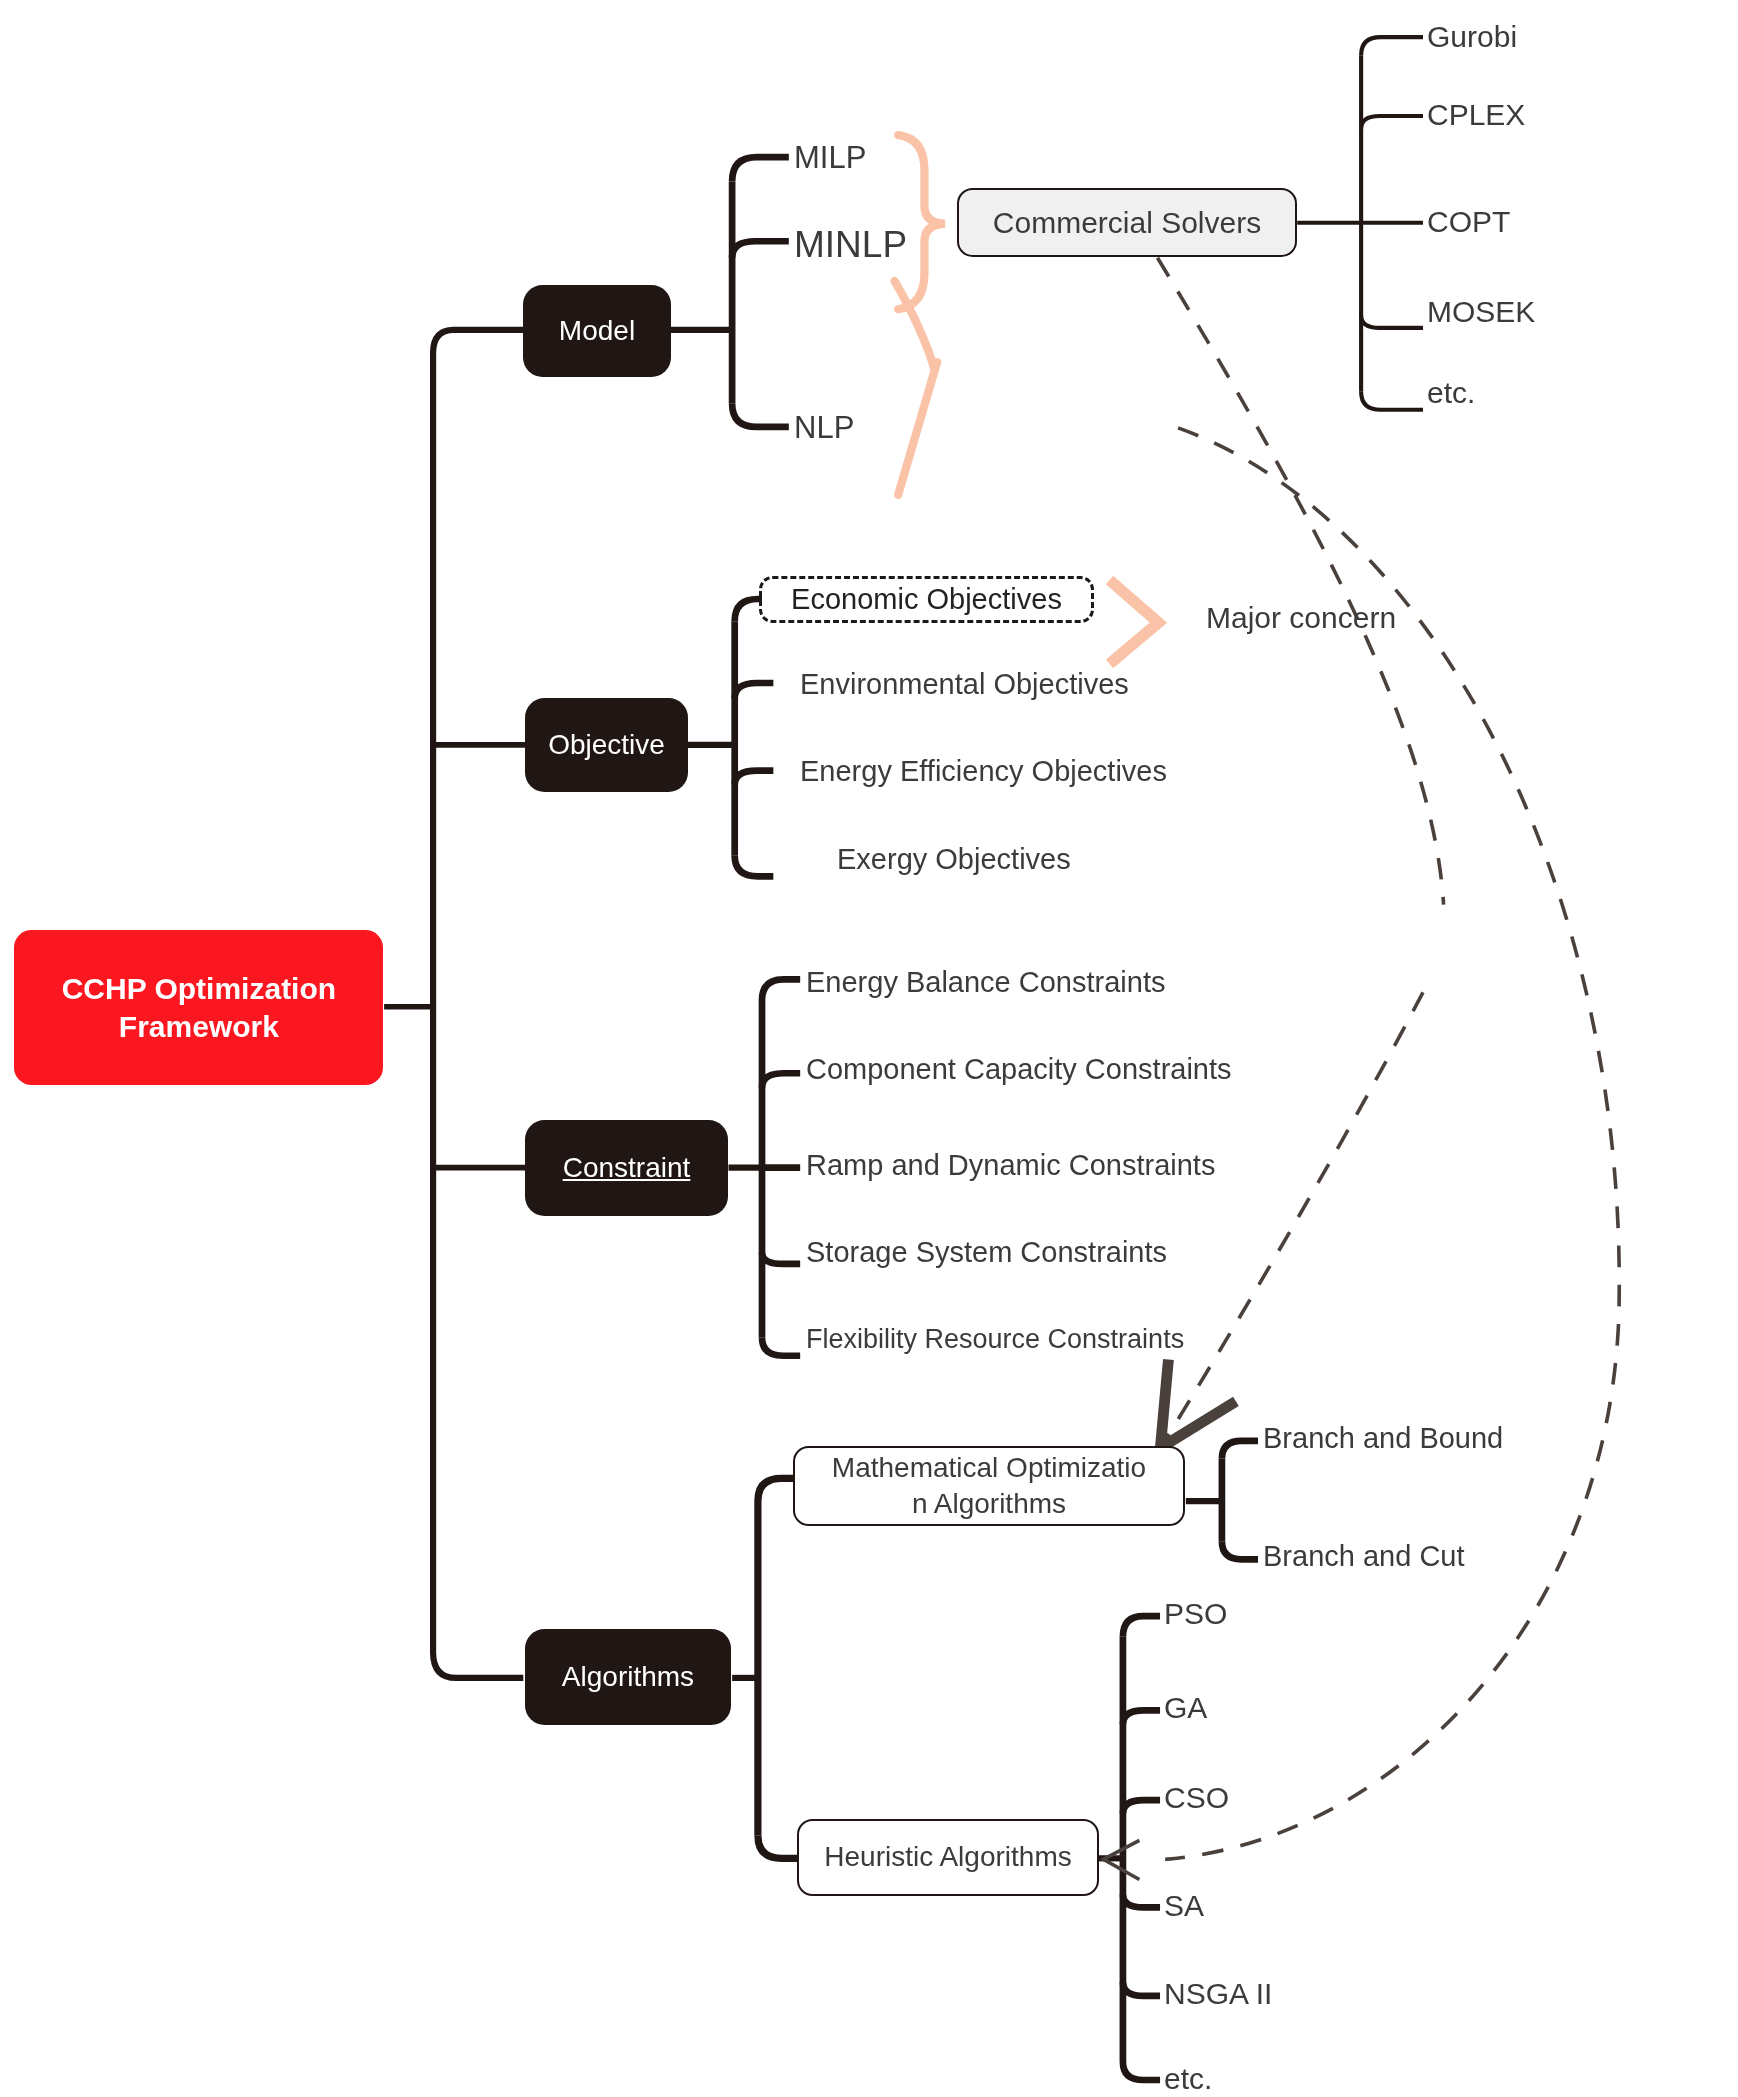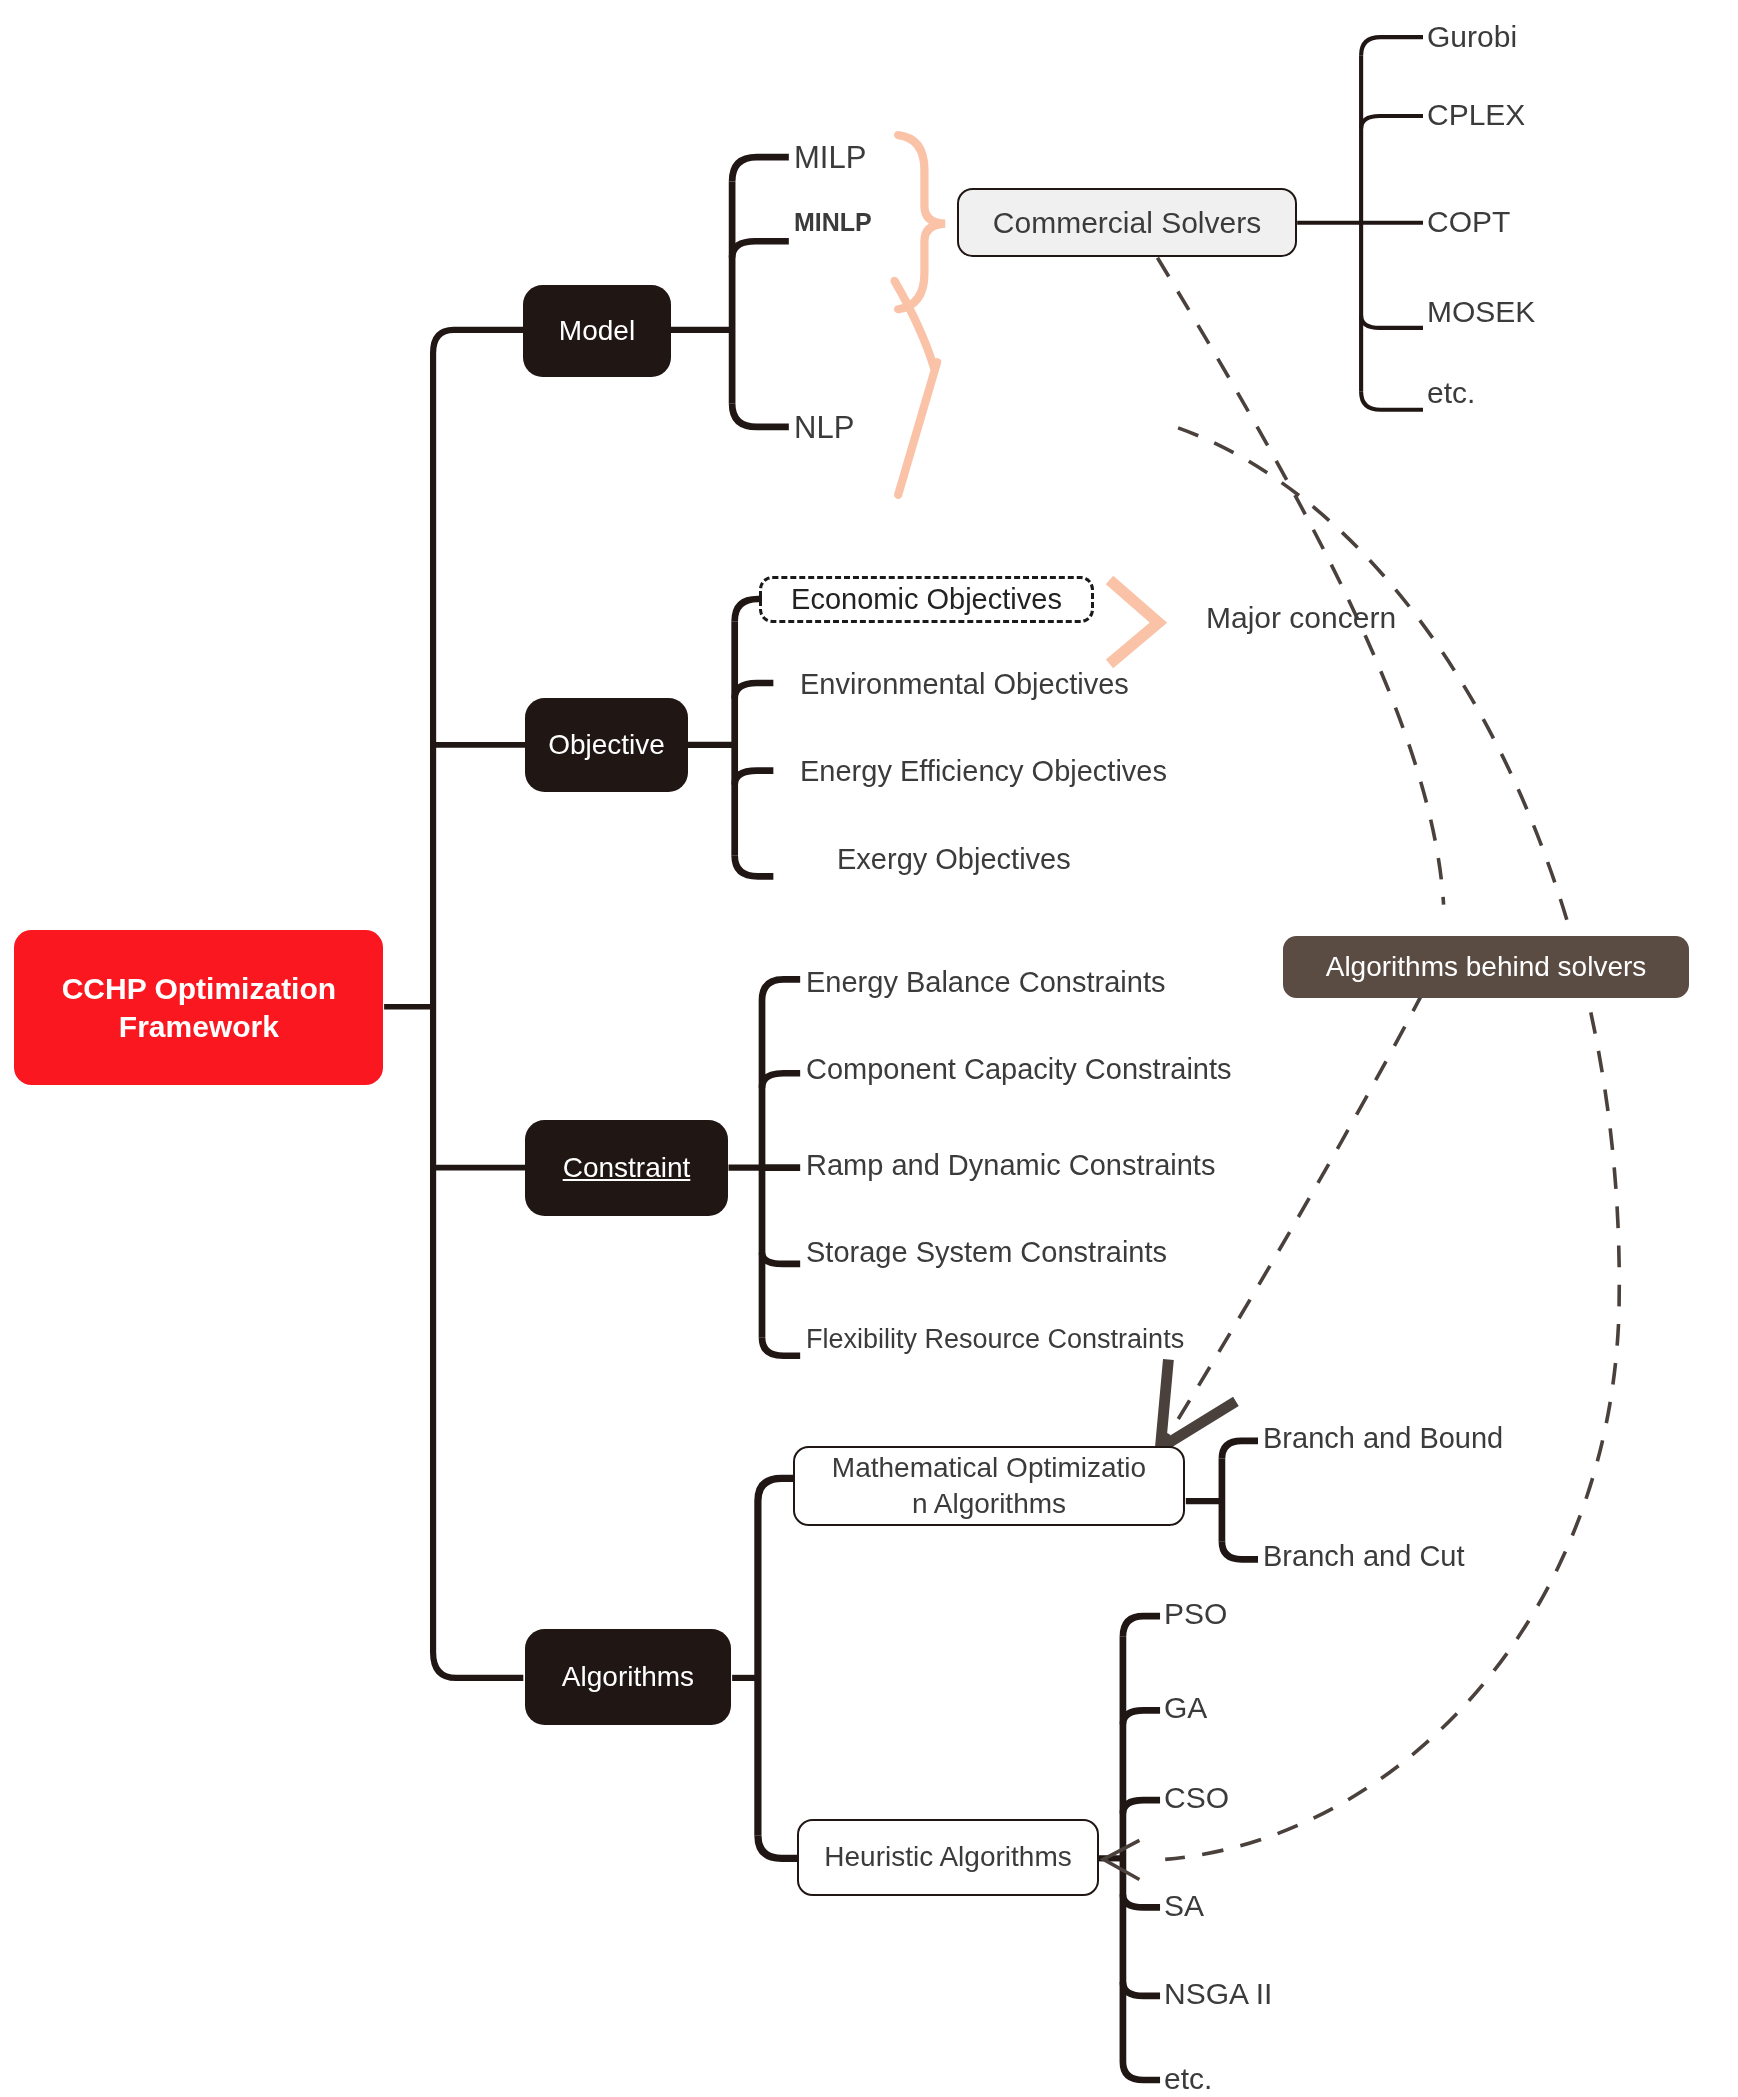--- a/index.html
+++ b/index.html
@@ -114,21 +114,21 @@
 
   <div class="node-box dark" style="left:525px;top:1120px;width:203px;height:96px;font-size:28px;text-decoration:underline;">
     <span>Constraint</span>
   </div>
 
   <div class="node-box dark" style="left:525px;top:1629px;width:206px;height:96px;font-size:28px;">
     <span>Algorithms</span>
   </div>
 
   <div class="lbl" style="left:794px;top:140px;font-size:31px;">MILP</div>
-  <div class="lbl" style="left:794px;top:208px;font-size:25px;font-weight:bold;">MINLP</div>
+  <div class="lbl" style="left:794px;top:224px;font-size:37px;">MINLP</div>
   <div class="lbl" style="left:794px;top:410px;font-size:31px;">NLP</div>
 
   <div class="node-box greybox" style="left:957px;top:188px;width:340px;height:69px;font-size:30px;">
     <span>Commercial Solvers</span>
   </div>
 
 
   <div class="lbl" style="left:1427px;top:19.6px;font-size:30px;">Gurobi</div>
   <div class="lbl" style="left:1427px;top:98px;font-size:30px;">CPLEX</div>
   <div class="lbl" style="left:1427px;top:205px;font-size:30px;">COPT</div>
@@ -143,23 +143,20 @@
   <div class="lbl" style="left:800px;top:843px;font-size:29px;margin-left:37px;">Exergy Objectives</div>
 
   <div class="lbl" style="left:1206px;top:601px;font-size:30px;">Major concern</div>
 
   <div class="lbl" style="left:806px;top:966px;font-size:29px;">Energy Balance Constraints</div>
   <div class="lbl" style="left:806px;top:1053px;font-size:29px;">Component Capacity Constraints</div>
   <div class="lbl" style="left:806px;top:1149px;font-size:29px;">Ramp and Dynamic Constraints</div>
   <div class="lbl" style="left:806px;top:1236px;font-size:29px;">Storage System Constraints</div>
   <div class="lbl" style="left:806px;top:1324px;font-size:27px;">Flexibility Resource Constraints</div>
 
-  <div class="node-box brown" style="left:1283px;top:936px;width:406px;height:62px;font-size:28px;">
-    <span>Algorithms behind solvers</span>
-  </div>
 
   <div class="node-box whitebox" style="left:793px;top:1446px;width:392px;height:80px;font-size:28px;">
     <div>
       <div>Mathematical Optimizatio</div>
       <div>n Algorithms</div>
     </div>
   </div>
 
   <div class="node-box whitebox" style="left:797px;top:1819px;width:302px;height:77px;font-size:28px;">
     <span>Heuristic Algorithms</span>

